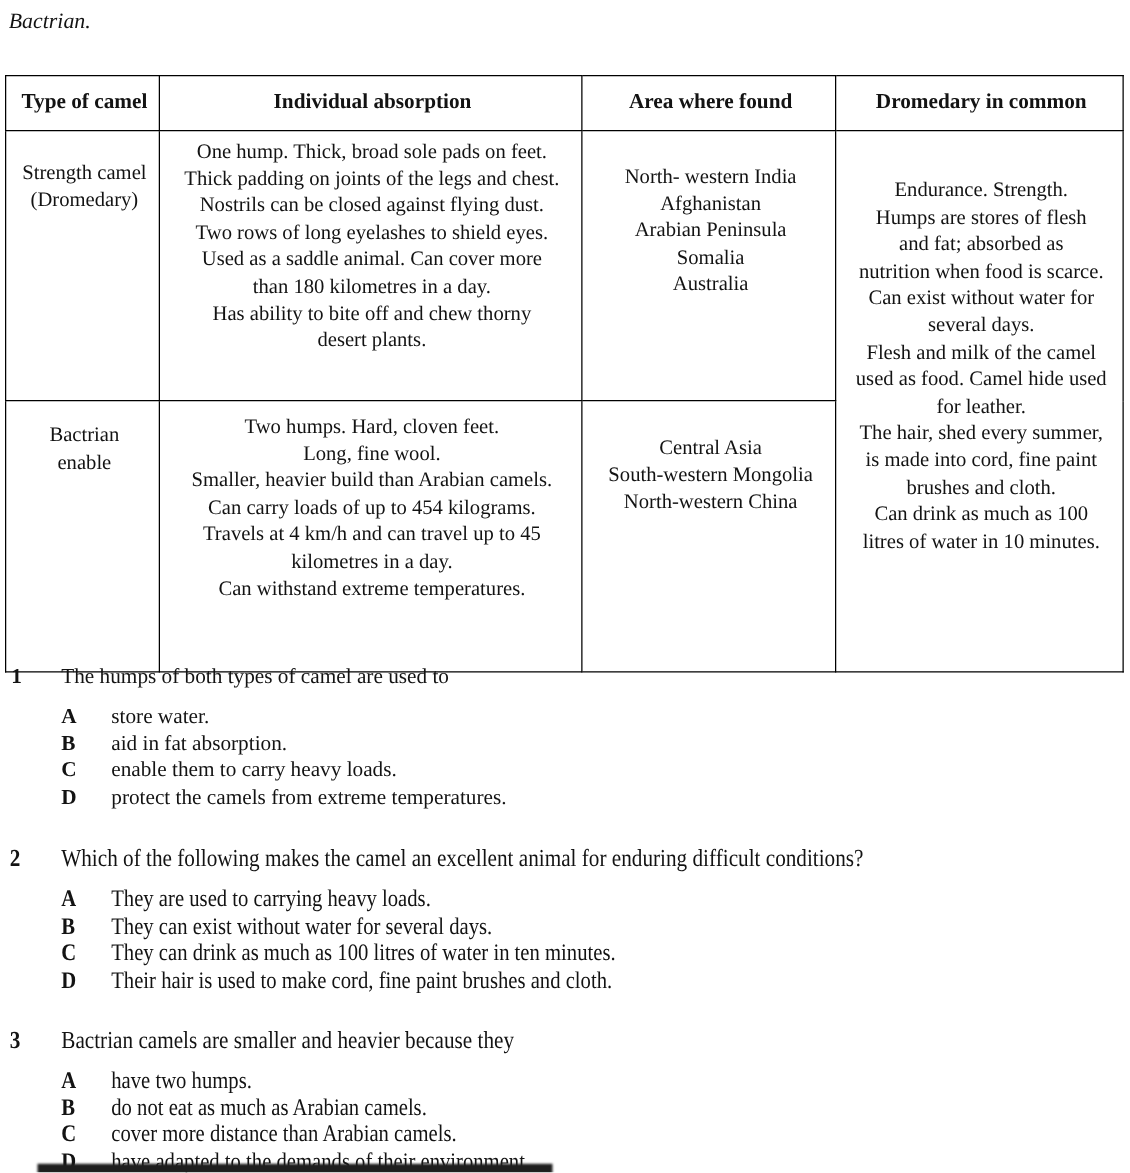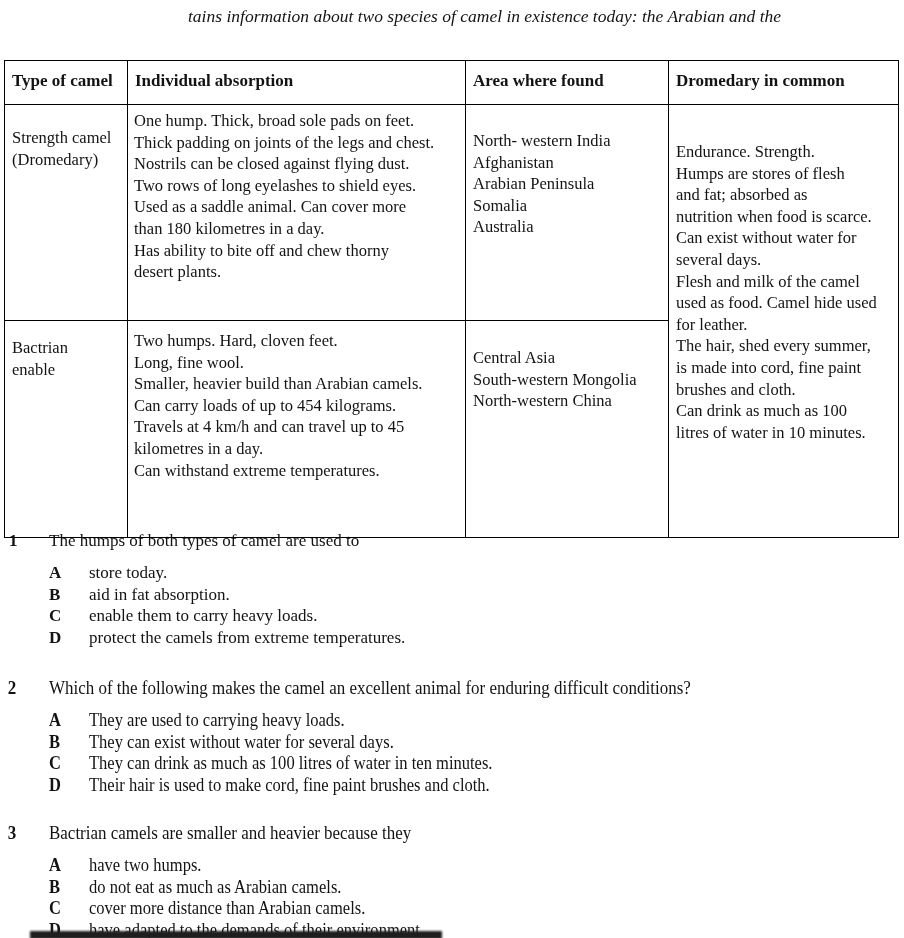--- a/index.html
+++ b/index.html
@@ -15,21 +15,21 @@
          text-shadow:-1.5px -1.5px 0 #fff,1.5px -1.5px 0 #fff,-1.5px 1.5px 0 #fff,
                      1.5px 1.5px 0 #fff,-1.5px 0 0 #fff,1.5px 0 0 #fff,0 1.5px 0 #fff,0 -1.5px 0 #fff;}
 
   
   .camel-table{position:absolute;left:4px;top:60px;width:894px;
                border-collapse:collapse;table-layout:fixed;}
   .camel-table col.c1{width:123px}
   .camel-table col.c2{width:338px}
   .camel-table col.c3{width:203px}
   .camel-table col.c4{width:230px}
-  .camel-table th,.camel-table td{border:1.5px solid #000;vertical-align:top;text-align:left;}
+  .camel-table th,.camel-table td{border:1.5px solid #000;vertical-align:top;text-align:center;}
   .camel-table th{font-weight:bold;font-size:17px;padding:10px 4px 0 7px;height:33px;
                   white-space:normal;}
   .camel-table td{font-size:16.5px;line-height:21.6px;white-space:pre-line;
                   padding:0 4px 0 7px;}
   .camel-table td.col2{padding-left:6px;}
   .row1 td{height:190px;}
   .row2 td{height:190px;}
   .pt5{padding-top:5px !important}
   .pt9{padding-top:9px !important}
   .pt16{padding-top:16px !important}
@@ -60,21 +60,21 @@
   
   .bottom-bar{position:absolute;left:30px;top:931px;width:412px;height:8px;
               background:#1e1e1e;filter:blur(0.8px);}
 </style>
 </head>
 <body>
 
 <div class="page">
 
   <div class="intro">
-    <div class="intro-line1">tains information about two species of camel in existence today: the Arabian and the</div>
+    <div class="intro-line2">Bactrian.</div>
   </div>
 
   <table class="camel-table">
     <colgroup>
         <col class="c1">
         <col class="c2">
         <col class="c3">
         <col class="c4">
       </colgroup>
     <tbody>
@@ -133,21 +133,21 @@
     </table>
 
   <div class="question q1">
     <div class="q-head">
       <div class="q-num">1</div>
       <div class="q-text">The humps of both types of camel are used to</div>
     </div>
     <div class="q-options">
       <div class="option">
         <span class="opt-letter">A</span>
-        <span class="opt-text">store today.</span>
+        <span class="opt-text">store water.</span>
       </div>
       <div class="option">
         <span class="opt-letter">B</span>
         <span class="opt-text">aid in fat absorption.</span>
       </div>
       <div class="option">
         <span class="opt-letter">C</span>
         <span class="opt-text">enable them to carry heavy loads.</span>
       </div>
       <div class="option">

